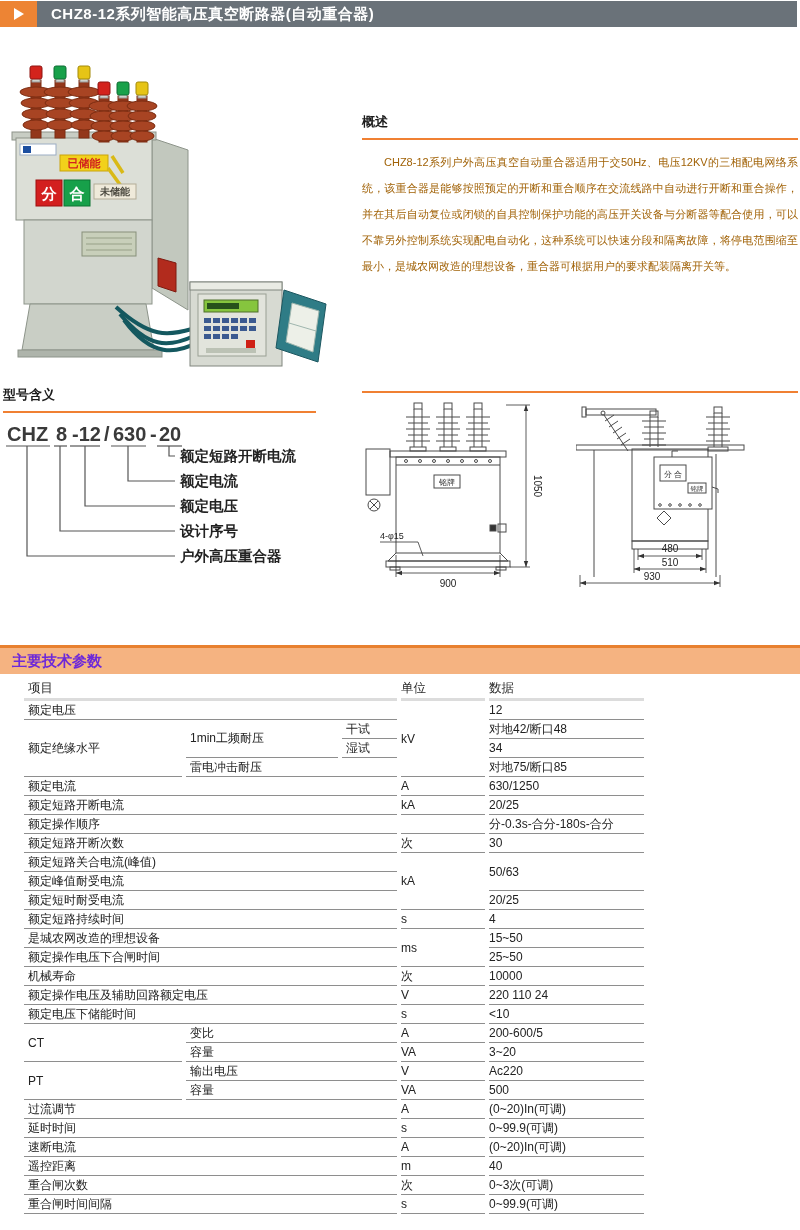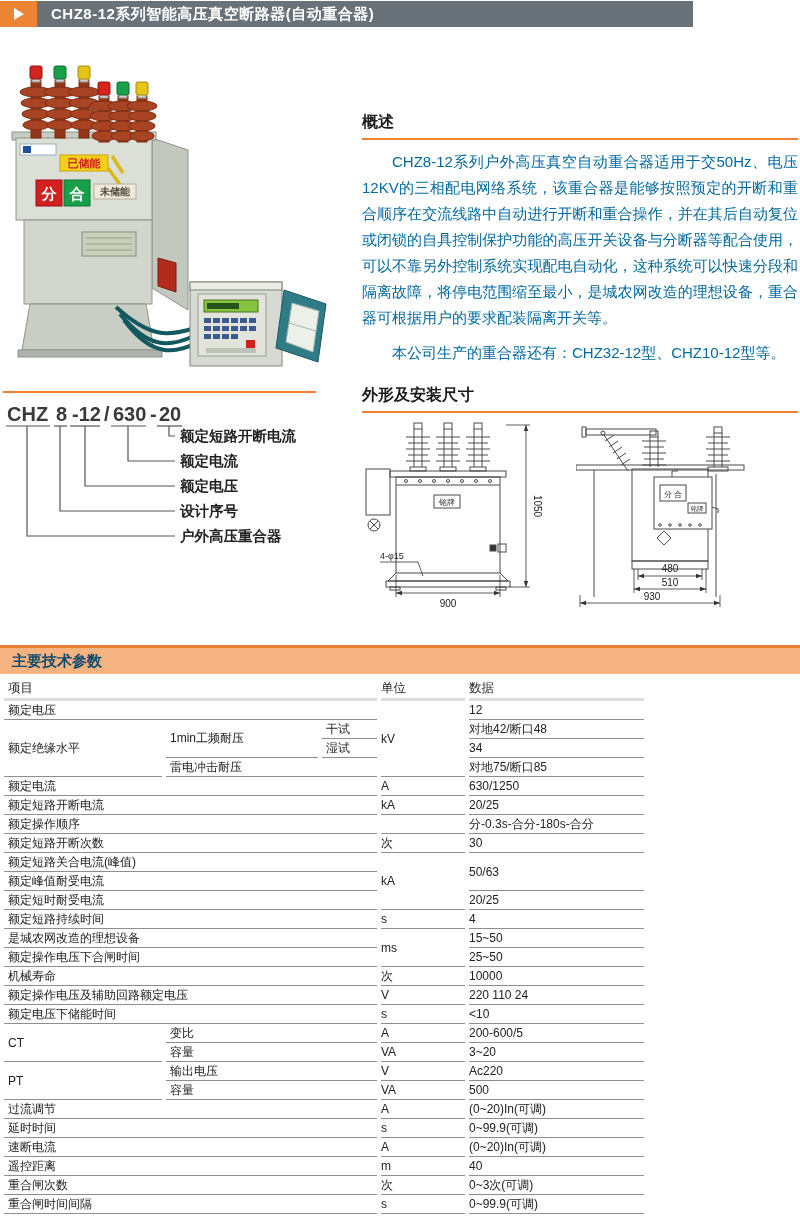--- a/index.html
+++ b/index.html
@@ -1,37 +1,37 @@
 <!DOCTYPE html>
 <html><head>
 <meta charset="utf-8">
 <style>
   html,body{margin:0;padding:0;}
   body{width:800px;height:1230px;position:relative;background:#fff;overflow:hidden;
        font-family:"Liberation Sans","DejaVu Sans",sans-serif;color:#2b2b2b;}
   
-  .topbar{position:absolute;top:1px;left:0;width:693px;height:26px;display:flex;}
+  .topbar{position:absolute;top:1px;left:0;width:797px;height:26px;display:flex;}
   .arrowbox{width:37px;height:26px;background:#ED8434;display:flex;align-items:center;justify-content:center;}
   .tri{width:0;height:0;border-left:10px solid #fff;border-top:6px solid transparent;border-bottom:6px solid transparent;}
   .bartitle{flex:1;background:#6A7279;color:#fff;font-size:15px;font-weight:bold;line-height:26px;padding-left:14px;letter-spacing:.5px;}
   
-  .sec-h{font-size:16px;font-weight:bold;color:#1b1b1b;margin:0;line-height:20px;}
+  .sec-h{font-size:13px;font-weight:bold;color:#1b1b1b;margin:0;line-height:20px;}
   .rule{height:2px;background:#F08032;margin-top:6px;}
   .photo{position:absolute;left:0;top:52px;width:330px;height:315px;text-decoration:underline;}
   .overview{position:absolute;left:362px;top:112px;width:436px;}
-  .overview p{font-size:15px;line-height:26px;text-align:justify;text-indent:2em;margin:9px 0 0;color:#0369a1;}
+  .overview p{font-size:11px;line-height:26px;text-align:justify;text-indent:2em;margin:9px 0 0;color:#a16207;}
   .model{position:absolute;left:3px;top:385px;width:313px;}
   .dims{position:absolute;left:362px;top:385px;width:436px;}
   .drawings{display:flex;gap:14px;margin-top:6px;}
   svg text{font-family:"Liberation Sans","DejaVu Sans",sans-serif;}
   
   .params{position:absolute;left:0;top:645px;width:800px;}
   .params-bar{border-top:3px solid #E8802F;background:#F5B381;height:26px;line-height:26px;
-              font-size:15px;font-weight:bold;color:#0c4a6e;padding-left:12px;}
-  table.spec{width:648px;border-collapse:separate;border-spacing:4px 0;table-layout:fixed;margin-top:4px;}
+              font-size:15px;font-weight:bold;color:#6d28d9;padding-left:12px;}
+  table.spec{width:648px;border-collapse:separate;border-spacing:4px 0;table-layout:fixed;margin-top:4px;padding-left:20px;}
   table.spec th{font-weight:normal;font-size:12.5px;height:20px;border-bottom:3px solid #dcdcdc;padding:0;}
   table.spec td{font-size:12px;height:18px;padding:0;border-bottom:1px solid #8e8e8e;color:#222;}
   .l{text-align:left;padding-left:4px!important;}
   .c{text-align:left;}
 </style>
 </head>
 <body>
 
 <header class="topbar">
   <div class="arrowbox">
@@ -158,24 +158,24 @@
     <polygon points="292,251 319,259 313,300 286,290" fill="#edf0e8" stroke="#9fb6ae"></polygon>
     <line x1="289" y1="271" x2="316" y2="279" stroke="#9fb6ae"></line>
   </g>
 </svg>
 </div>
 
 <section class="overview">
   <h2 class="sec-h">概述</h2>
   <div class="rule"></div>
   <p>CHZ8-12系列户外高压真空自动重合器适用于交50Hz、电压12KV的三相配电网络系统，该重合器是能够按照预定的开断和重合顺序在交流线路中自动进行开断和重合操作，并在其后自动复位或闭锁的自具控制保护功能的高压开关设备与分断器等配合使用，可以不靠另外控制系统实现配电自动化，这种系统可以快速分段和隔离故障，将停电范围缩至最小，是城农网改造的理想设备，重合器可根据用户的要求配装隔离开关等。</p>
-  <p>本公司生产的重合器还有：CHZ32-12型、CHZ10-12型等。</p>
 </section>
 
 <section class="model">
+  <h2 class="sec-h">型号含义</h2>
   <div class="rule"></div>
   <svg width="313" height="150" viewBox="0 0 313 150" style="margin-top:10px">
     <g font-size="20" font-weight="bold" fill="#3a3a3a">
       <text x="4" y="18">CHZ</text>
       <text x="53" y="18">8</text>
       <text x="69" y="18">-12</text>
       <text x="101" y="18">/</text>
       <text x="110" y="18">630</text>
       <text x="147" y="18">-</text>
       <text x="156" y="18">20</text>
@@ -196,21 +196,20 @@
       <text x="177" y="38">额定短路开断电流</text>
       <text x="177" y="63">额定电流</text>
       <text x="177" y="88">额定电压</text>
       <text x="177" y="113">设计序号</text>
       <text x="177" y="138">户外高压重合器</text>
     </g>
   </svg>
 </section>
 
 <section class="dims">
-  <h2 class="sec-h">外形及安装尺寸</h2>
   <div class="rule"></div>
   <div class="drawings">
 
     <svg width="200" height="205" viewBox="0 0 200 205">
       <g stroke="#4a4a4a" stroke-width="1" fill="none">
 
         <g>
           <rect x="52" y="4" width="8" height="6"></rect>
             <rect x="82" y="4" width="8" height="6"></rect>
             <rect x="112" y="4" width="8" height="6"></rect>

